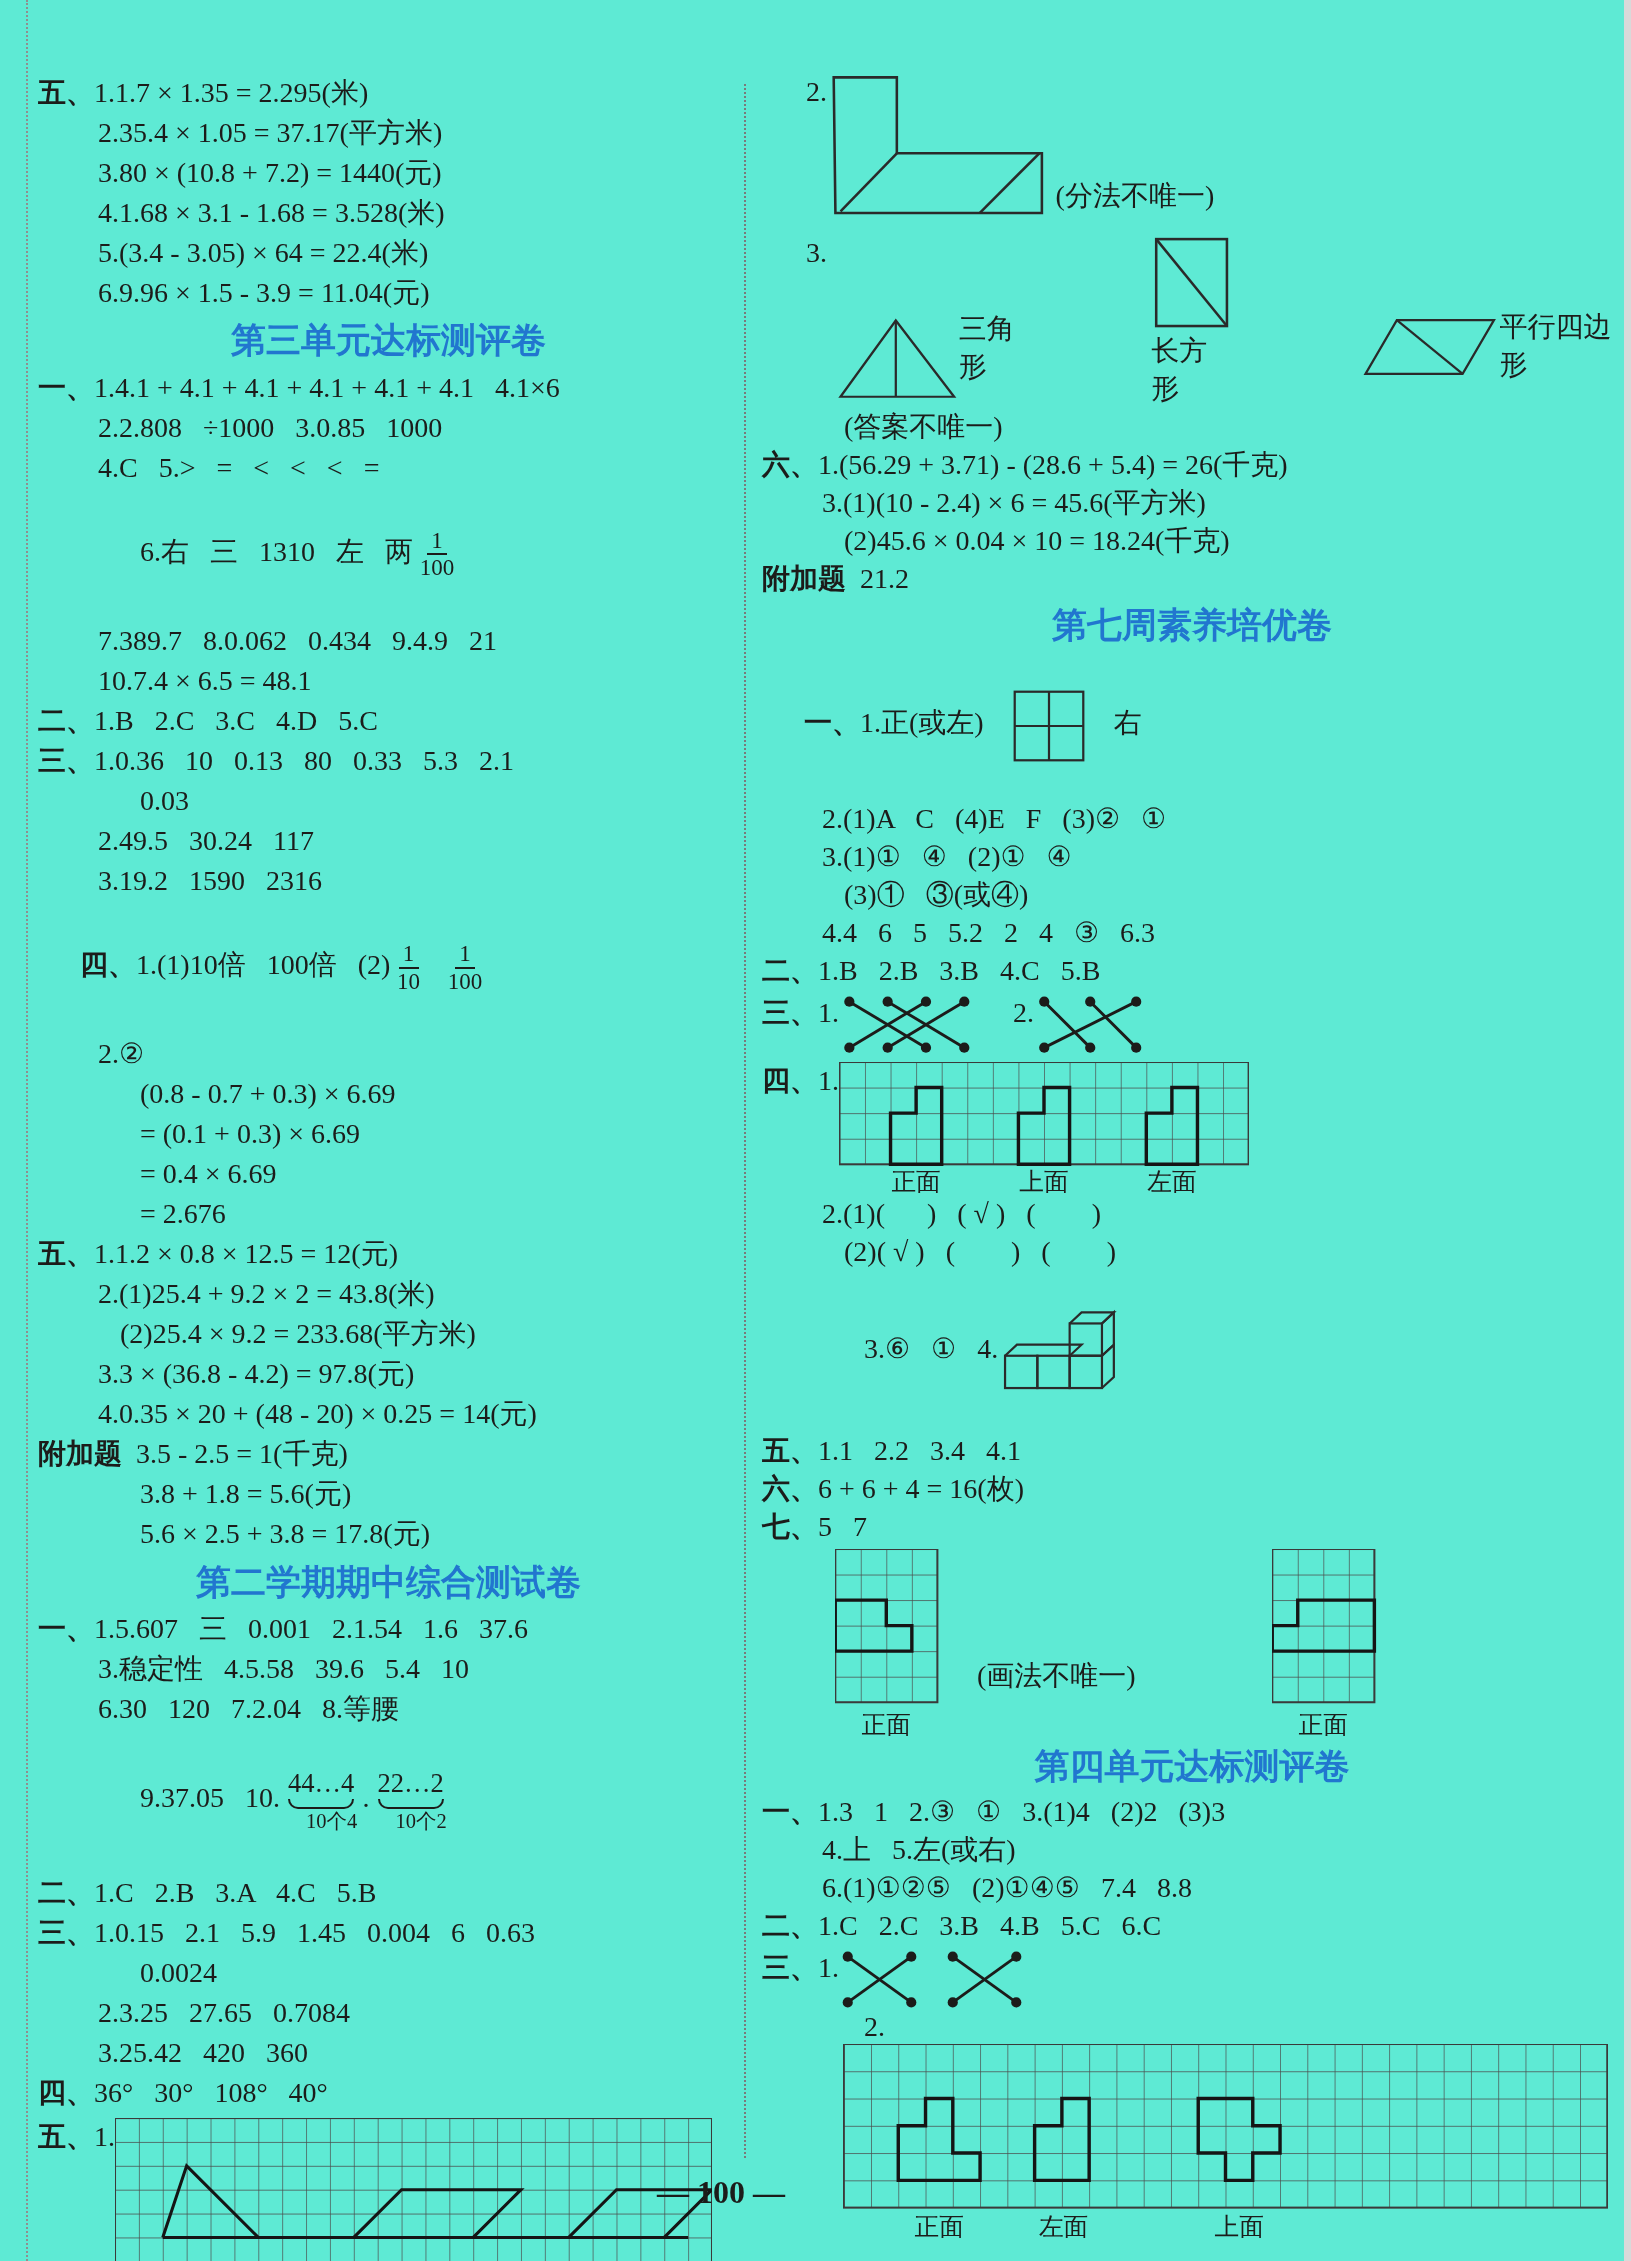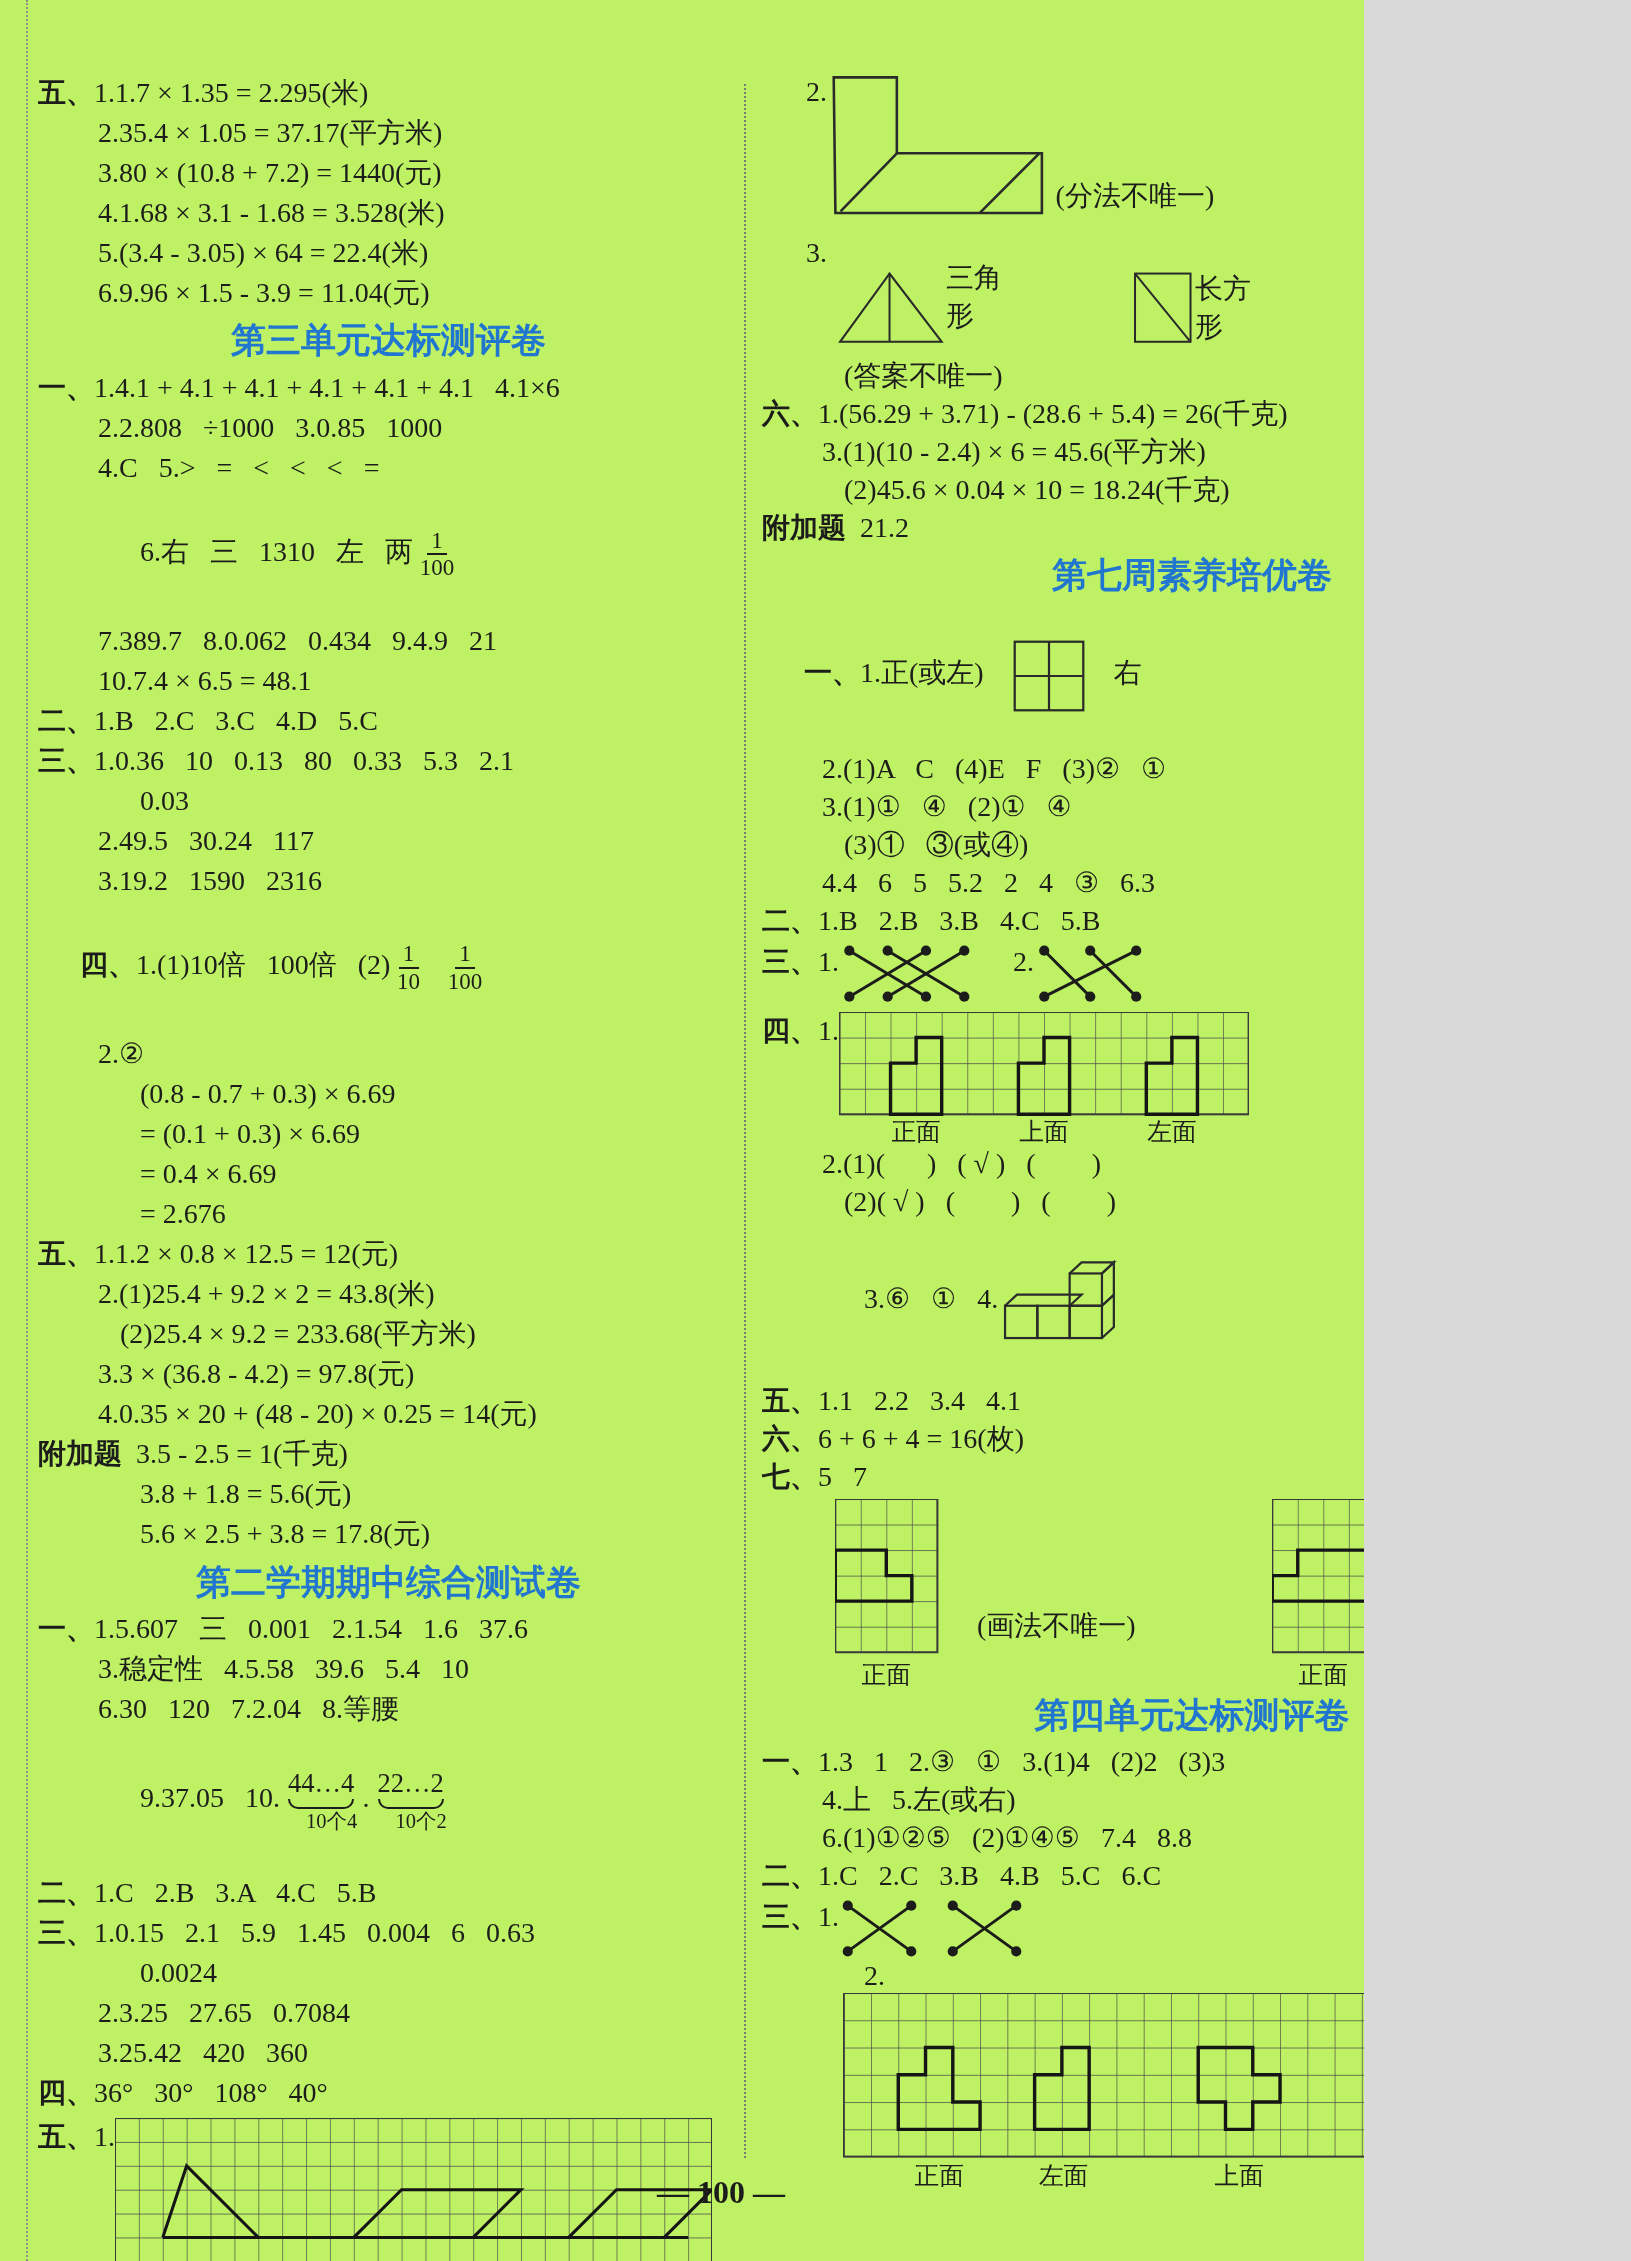--- a/index.html
+++ b/index.html
@@ -1,16 +1,16 @@
 <!DOCTYPE html>
 <html style="font-size:13.7px"><head>
 <meta charset="utf-8">
 <style>
   html,body{margin:0;padding:0;background:#d9d9d9;}
-  .page{position:relative;width:1364px;height:2261px;background:#bef264;
+  .page{position:relative;width:1624px;height:2261px;background:#5eead4;
         font-family:"Liberation Serif","DejaVu Serif",serif;color:#1c1c1a;overflow:hidden;}
   .edge{position:absolute;left:25.6px;top:0;height:2261px;border-left:2.6px dotted #8f8f8f;}
   .divider{position:absolute;left:744px;top:84px;height:2074px;border-left:2.6px dotted #7a7a7a;}
   .col{position:absolute;top:73px;}
   .colL{left:38px;width:701px;}
   .colR{left:762px;width:860px;}
   .ln{font-size:28px;line-height:40px;white-space:pre-wrap;}
   .colR .ln{line-height:38px;}
   .pad{padding-left:60px;}
   .p15{padding-left:82px;}
@@ -150,21 +150,21 @@
     <div class="figrow" style="margin-top:13.7px">
       <span class="lbl" style="margin-left:44px">3.</span>
       <div style="display:flex;align-items:flex-end;margin-left:8.5px">
         <div style="display:flex;flex-direction:row;">
           <svg width="141" height="98" viewBox="0 0 165 115">
             <path d="M80 6 L6 108 H158 Z" fill="none" stroke="#2a2a2a" stroke-width="3"></path>
             <path d="M80 6 L80 108" fill="none" stroke="#2a2a2a" stroke-width="3"></path>
           </svg>
           <span class="cap">三角形</span>
         </div>
-        <div style="display:flex;flex-direction:row;align-items:center;margin-left:119px">
+        <div style="display:flex;flex-direction:column;align-items:center;margin-left:119px">
           <svg width="82" height="98" viewBox="0 0 96 115">
             <rect x="6" y="6" width="83" height="102" fill="none" stroke="#2a2a2a" stroke-width="3"></rect>
             <path d="M6 6 L89 108" fill="none" stroke="#2a2a2a" stroke-width="3"></path>
           </svg>
           <span class="cap">长方形</span>
         </div>
         <div style="display:flex;flex-direction:row;align-items:center;margin-left:128px">
           <svg width="158" height="98" style="padding-top:25.6px" viewBox="0 0 185 115">
             <path d="M48 6 L178 6 L136 78 L6 78 Z" fill="none" stroke="#2a2a2a" stroke-width="3"></path>
             <path d="M48 6 L136 78" fill="none" stroke="#2a2a2a" stroke-width="3"></path>

